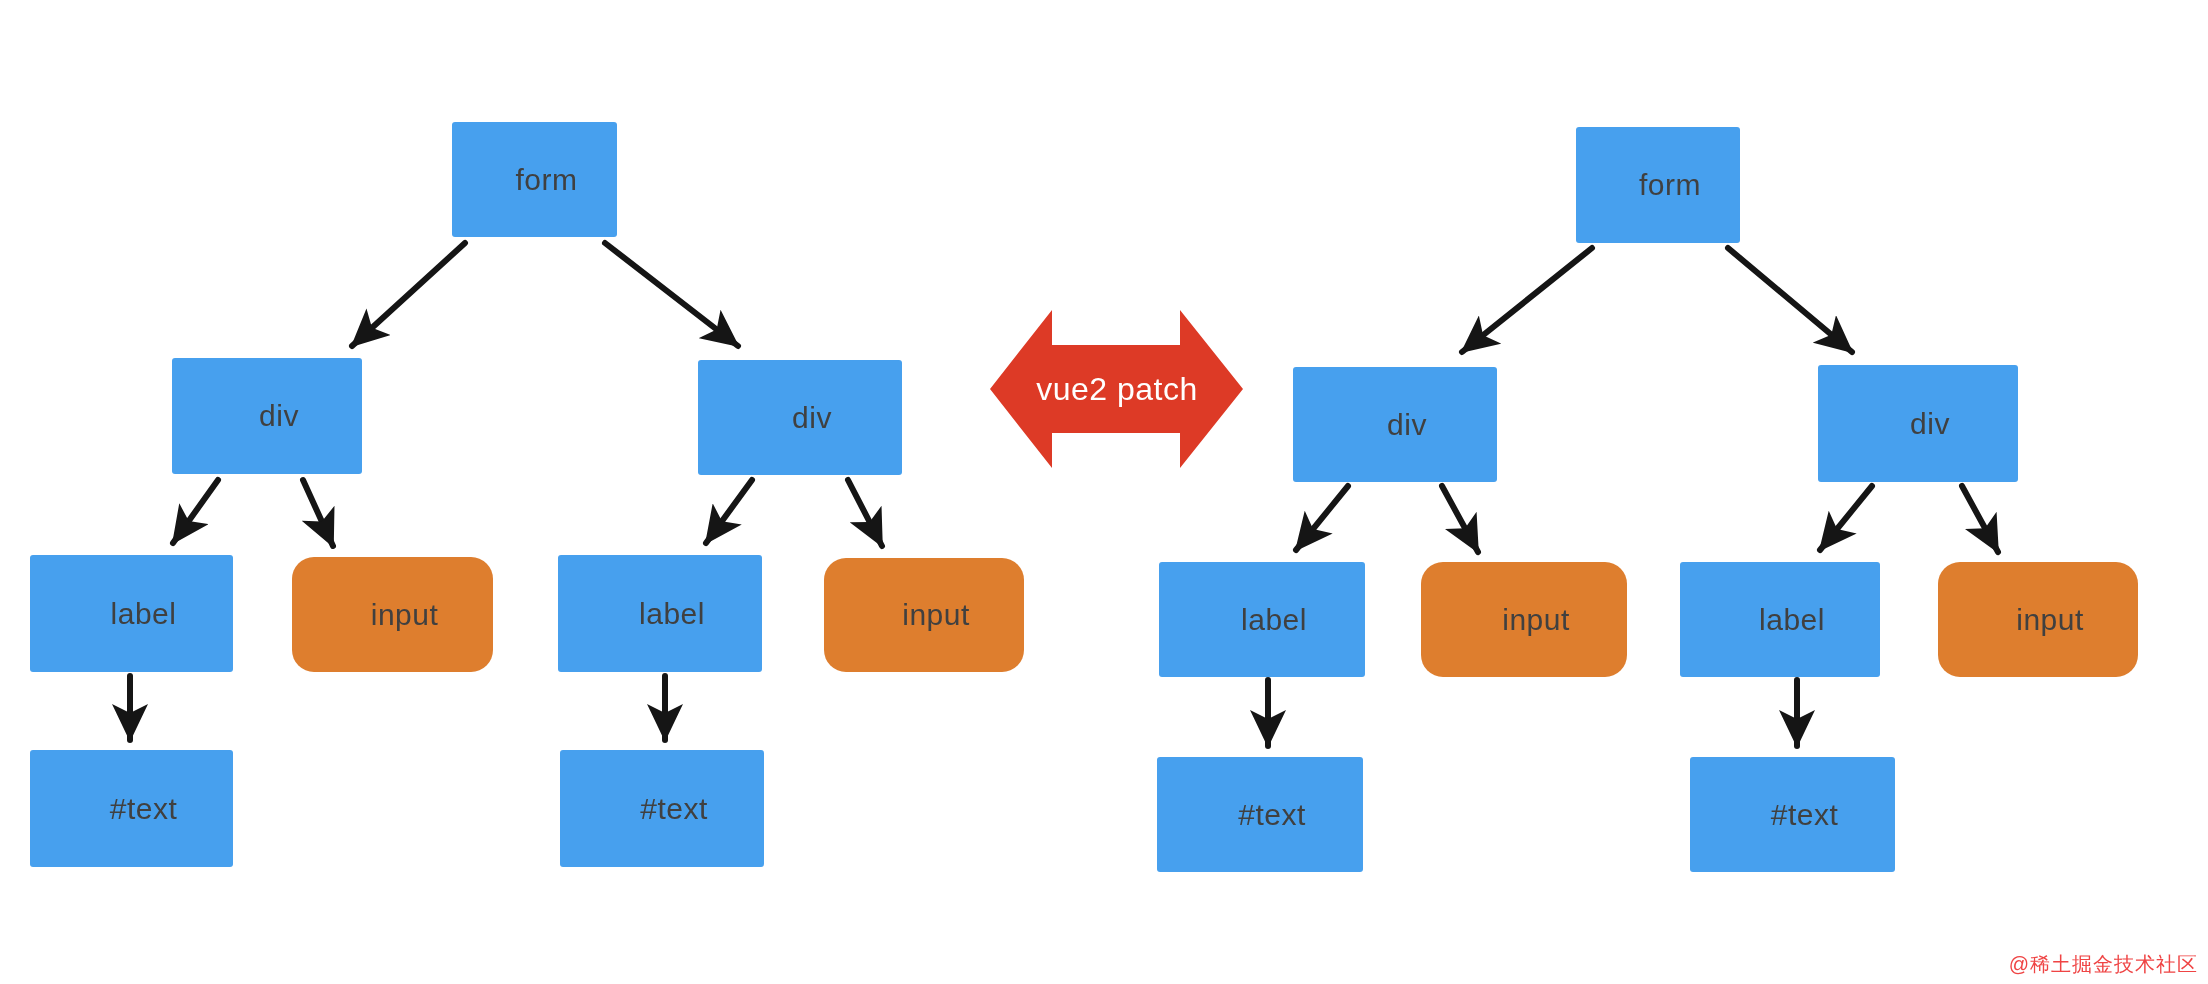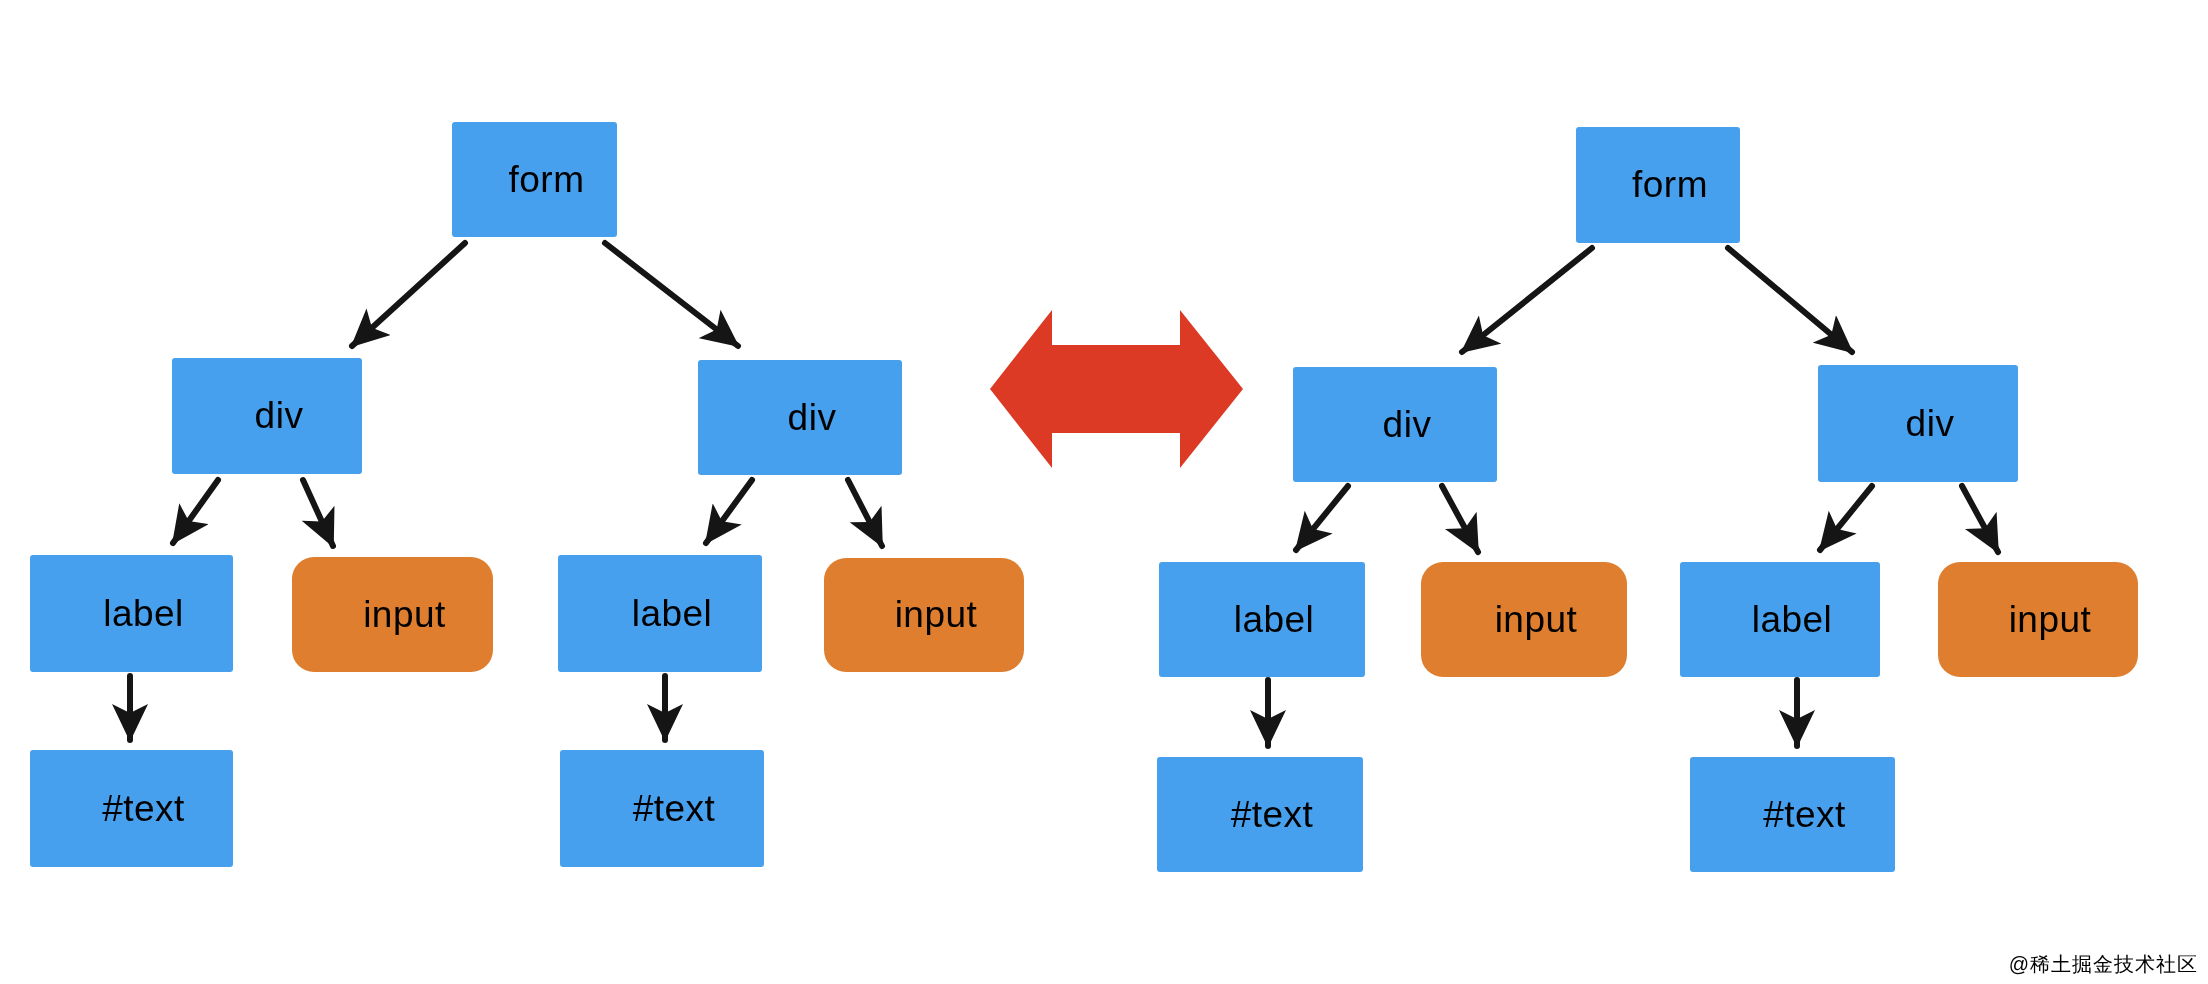--- a/index.html
+++ b/index.html
@@ -13,22 +13,22 @@
     height: 984px;
     background: #ffffff;
     overflow: hidden;
     font-family: "Liberation Sans", "DejaVu Sans", sans-serif;
   }
   .node {
     position: absolute;
     display: flex;
     align-items: center;
     justify-content: center;
-    color: #000000;
-    font-size: 37px;
+    color: #404040;
+    font-size: 30px;
     letter-spacing: 0.5px;
     border-radius: 3px;
     box-sizing: border-box;
     padding-left: 24px;
   }
   .node.blue   { background: #47a0ee; }
   .node.orange { background: #de7e2e; border-radius: 22px; }
   #arrow-layer {
     position: absolute;
     left: 0; top: 0;
@@ -44,21 +44,21 @@
     line-height: 40px;
     text-align: center;
     color: #ffffff;
     font-size: 32px;
     letter-spacing: 0.5px;
   }
   .watermark {
     position: absolute;
     right: 10px;
     bottom: 6px;
-    color: #000000;
+    color: #ef4444;
     font-size: 20px;
     letter-spacing: 1px;
   }
 </style>
 </head>
 <body>
 
 <div id="canvas">
 
   <svg id="arrow-layer" viewBox="0 0 2208 984" xmlns="http://www.w3.org/2000/svg">
@@ -86,20 +86,21 @@
       <line x1="1872" y1="486" x2="1820" y2="550" marker-end="url(#ah)"></line>
       <line x1="1962" y1="486" x2="1998" y2="552" marker-end="url(#ah)"></line>
       <line x1="1268" y1="680" x2="1268" y2="746" marker-end="url(#ah)"></line>
       <line x1="1797" y1="680" x2="1797" y2="746" marker-end="url(#ah)"></line>
     </g>
 
     <polygon fill="#dd3a26" points="990,389 1052,310 1052,345 1180,345 1180,310 1243,389
                      1180,468 1180,433 1052,433 1052,468"></polygon>
   </svg>
 
+  <div class="patch-label">vue2 patch</div>
 
   <div class="node blue" style="left:452px;  top:122px; width:165px; height:115px;">form</div>
   <div class="node blue" style="left:172px;  top:358px; width:190px; height:116px;">div</div>
   <div class="node blue" style="left:698px;  top:360px; width:204px; height:115px;">div</div>
   <div class="node blue" style="left:30px;   top:555px; width:203px; height:117px;">label</div>
   <div class="node orange" style="left:292px;  top:557px; width:201px; height:115px;">input</div>
   <div class="node blue" style="left:558px;  top:555px; width:204px; height:117px;">label</div>
   <div class="node orange" style="left:824px;  top:558px; width:200px; height:114px;">input</div>
   <div class="node blue" style="left:30px;   top:750px; width:203px; height:117px;">#text</div>
   <div class="node blue" style="left:560px;  top:750px; width:204px; height:117px;">#text</div>

